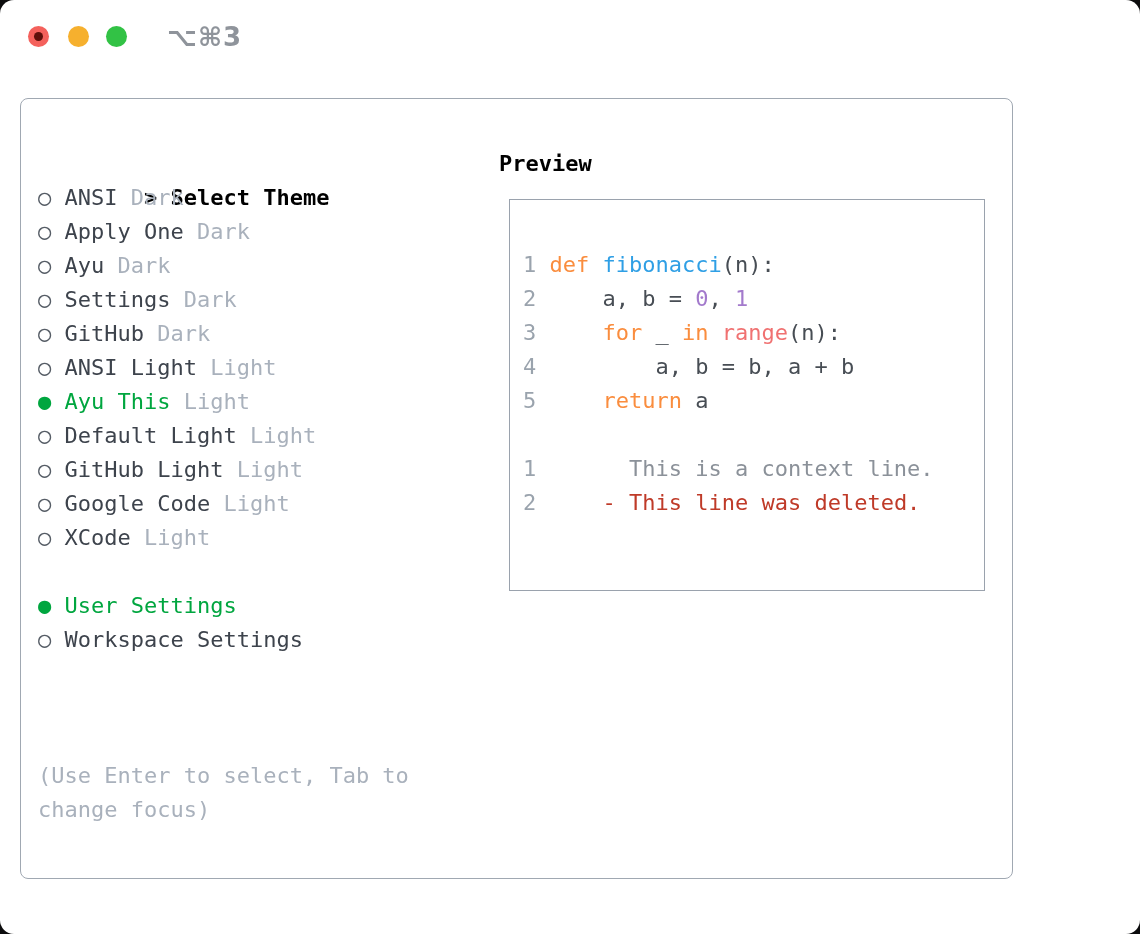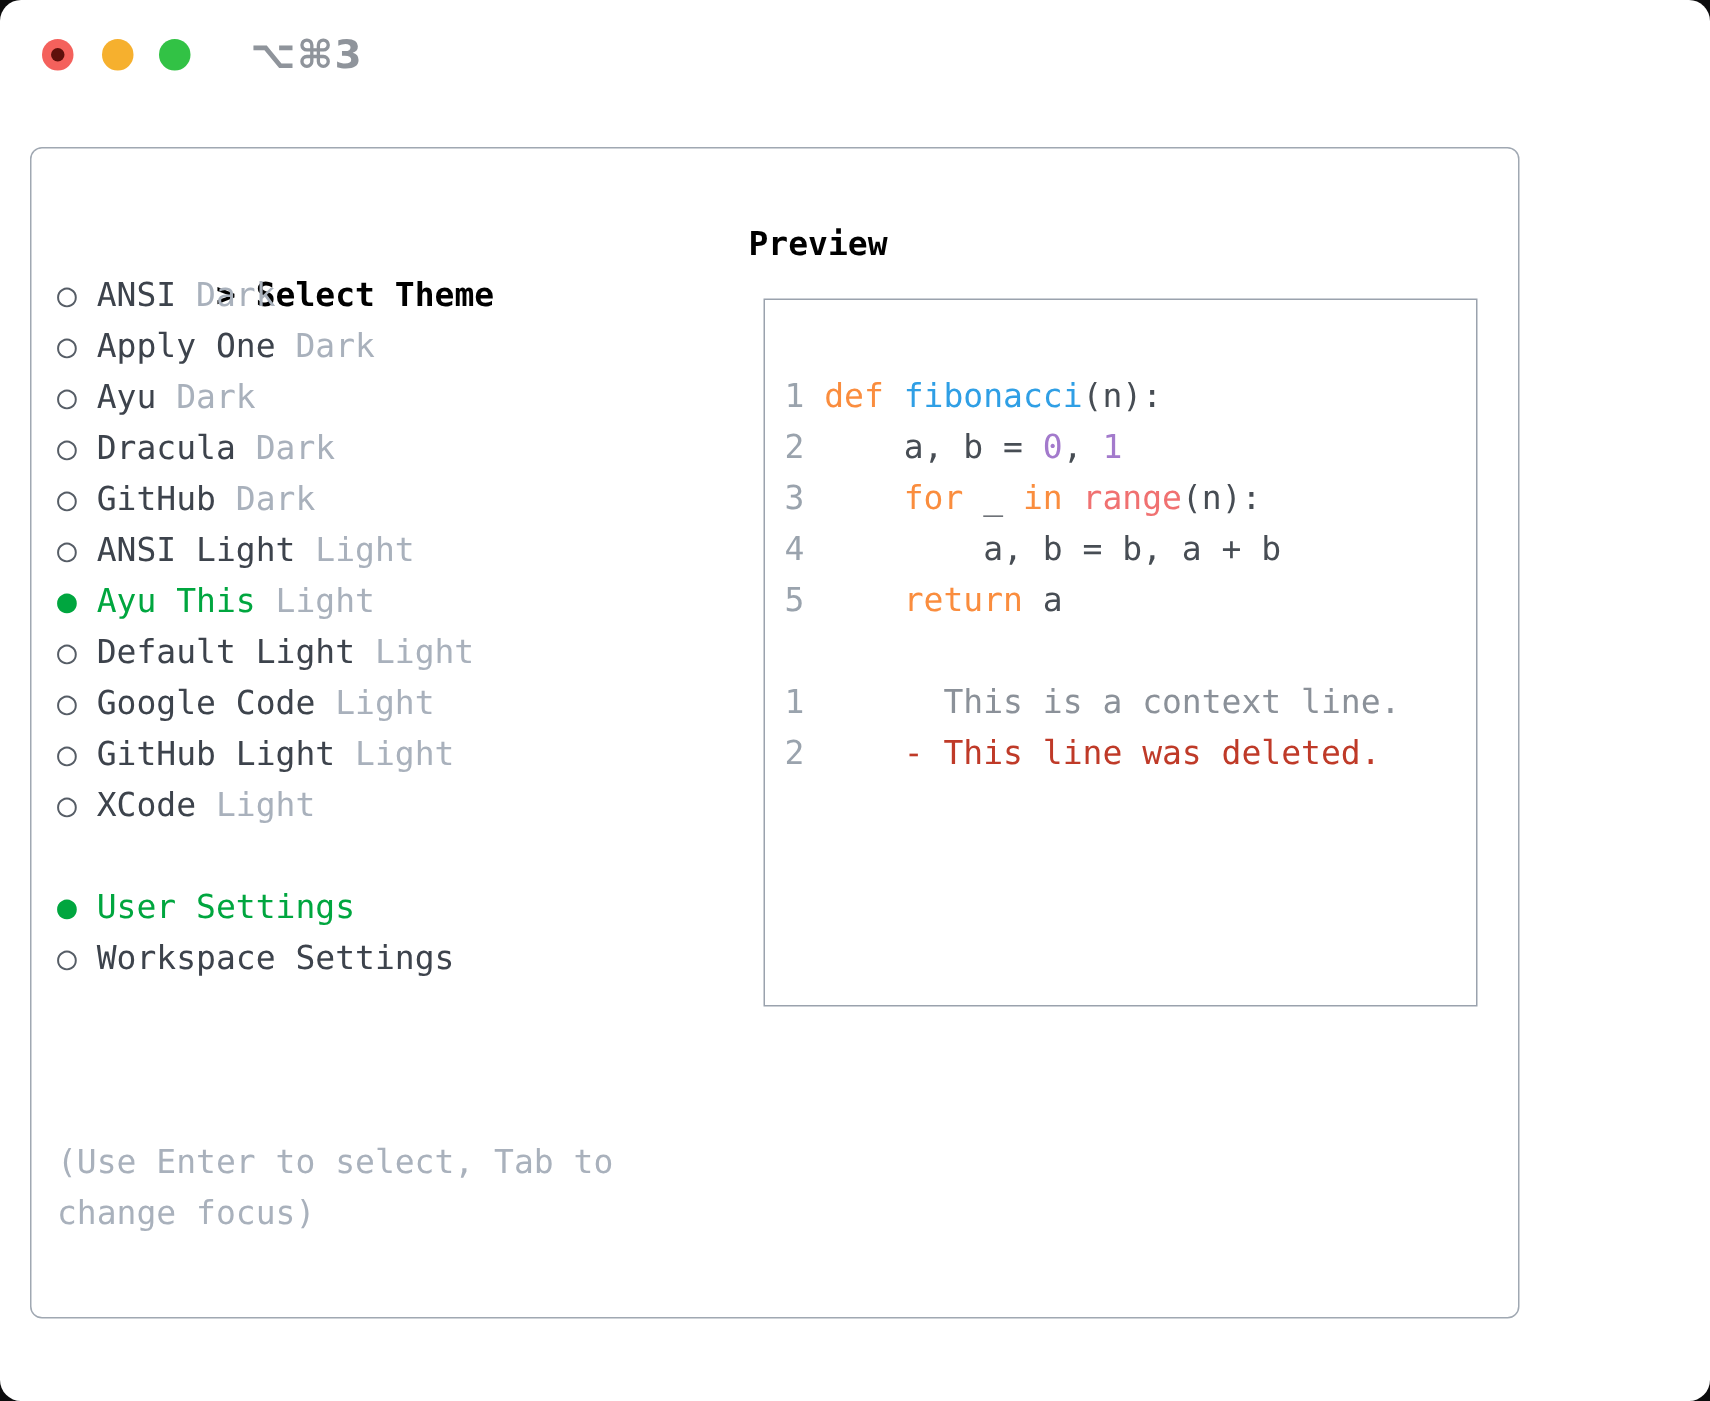--- a/index.html
+++ b/index.html
@@ -26,21 +26,21 @@
   }
   .row{height:34px;line-height:34px;white-space:pre;font-size:22px;}
   .left-block{position:absolute;left:17px;top:48px;}
   .hint-block{
     position:absolute;left:17px;top:660px;width:410px;
     font-size:22px;line-height:34px;
   }
   .bold{font-weight:bold;}
   .preview-label{position:absolute;left:478px;top:48px;}
   .preview-box{
-    position:absolute;left:488px;top:100px;width:476px;height:472px;
+    position:absolute;left:488px;top:100px;width:476px;height:392px;
     border:1.5px solid #9aa2ad;background:#fff;padding-left:44px;
   }
   .code-block{position:absolute;left:13px;top:48px;}
 </style>
 </head>
 <body>
 
 <div class="screen">
 
   <div class="light light-close" style="background: rgb(244, 97, 92);">
@@ -53,27 +53,27 @@
   <div class="panel">
 
     <div class="left-block">
       <div class="row bold" style="color: rgb(0, 0, 0);">
         <span id="hdr-prefix">&gt; </span><span>Select Theme</span>
       </div>
       <div id="theme-list">
           <div class="row"><span style="color: rgb(86, 93, 102);">○ </span><span style="color: rgb(61, 67, 76);">ANSI</span><span style="color: rgb(169, 177, 188);"> Dark</span></div>
           <div class="row"><span style="color: rgb(86, 93, 102);">○ </span><span style="color: rgb(61, 67, 76);">Apply One</span><span style="color: rgb(169, 177, 188);"> Dark</span></div>
           <div class="row"><span style="color: rgb(86, 93, 102);">○ </span><span style="color: rgb(61, 67, 76);">Ayu</span><span style="color: rgb(169, 177, 188);"> Dark</span></div>
-          <div class="row"><span style="color: rgb(86, 93, 102);">○ </span><span style="color: rgb(61, 67, 76);">Dracula</span><span style="color: rgb(169, 177, 188);"> Dark</span></div>
+          <div class="row"><span style="color: rgb(86, 93, 102);">○ </span><span style="color: rgb(61, 67, 76);">Settings</span><span style="color: rgb(169, 177, 188);"> Dark</span></div>
           <div class="row"><span style="color: rgb(86, 93, 102);">○ </span><span style="color: rgb(61, 67, 76);">GitHub</span><span style="color: rgb(169, 177, 188);"> Dark</span></div>
           <div class="row"><span style="color: rgb(86, 93, 102);">○ </span><span style="color: rgb(61, 67, 76);">ANSI Light</span><span style="color: rgb(169, 177, 188);"> Light</span></div>
           <div class="row"><span style="color: rgb(0, 166, 63);">● </span><span style="color: rgb(0, 166, 63);">Ayu This</span><span style="color: rgb(169, 177, 188);"> Light</span></div>
           <div class="row"><span style="color: rgb(86, 93, 102);">○ </span><span style="color: rgb(61, 67, 76);">Default Light</span><span style="color: rgb(169, 177, 188);"> Light</span></div>
+          <div class="row"><span style="color: rgb(86, 93, 102);">○ </span><span style="color: rgb(61, 67, 76);">GitHub Light</span><span style="color: rgb(169, 177, 188);"> Light</span></div>
           <div class="row"><span style="color: rgb(86, 93, 102);">○ </span><span style="color: rgb(61, 67, 76);">Google Code</span><span style="color: rgb(169, 177, 188);"> Light</span></div>
-          <div class="row"><span style="color: rgb(86, 93, 102);">○ </span><span style="color: rgb(61, 67, 76);">GitHub Light</span><span style="color: rgb(169, 177, 188);"> Light</span></div>
           <div class="row"><span style="color: rgb(86, 93, 102);">○ </span><span style="color: rgb(61, 67, 76);">XCode</span><span style="color: rgb(169, 177, 188);"> Light</span></div>
         </div>
       <div class="row"> </div>
       <div id="apply-list">
           <div class="row"><span style="color: rgb(0, 166, 63);">● </span><span style="color: rgb(0, 166, 63);">User Settings</span></div>
           <div class="row"><span style="color: rgb(86, 93, 102);">○ </span><span style="color: rgb(61, 67, 76);">Workspace Settings</span></div>
         </div>
     </div>
 
     <div class="hint-block" style="color: rgb(169, 177, 188);">(Use Enter to select, Tab to change focus)</div>

